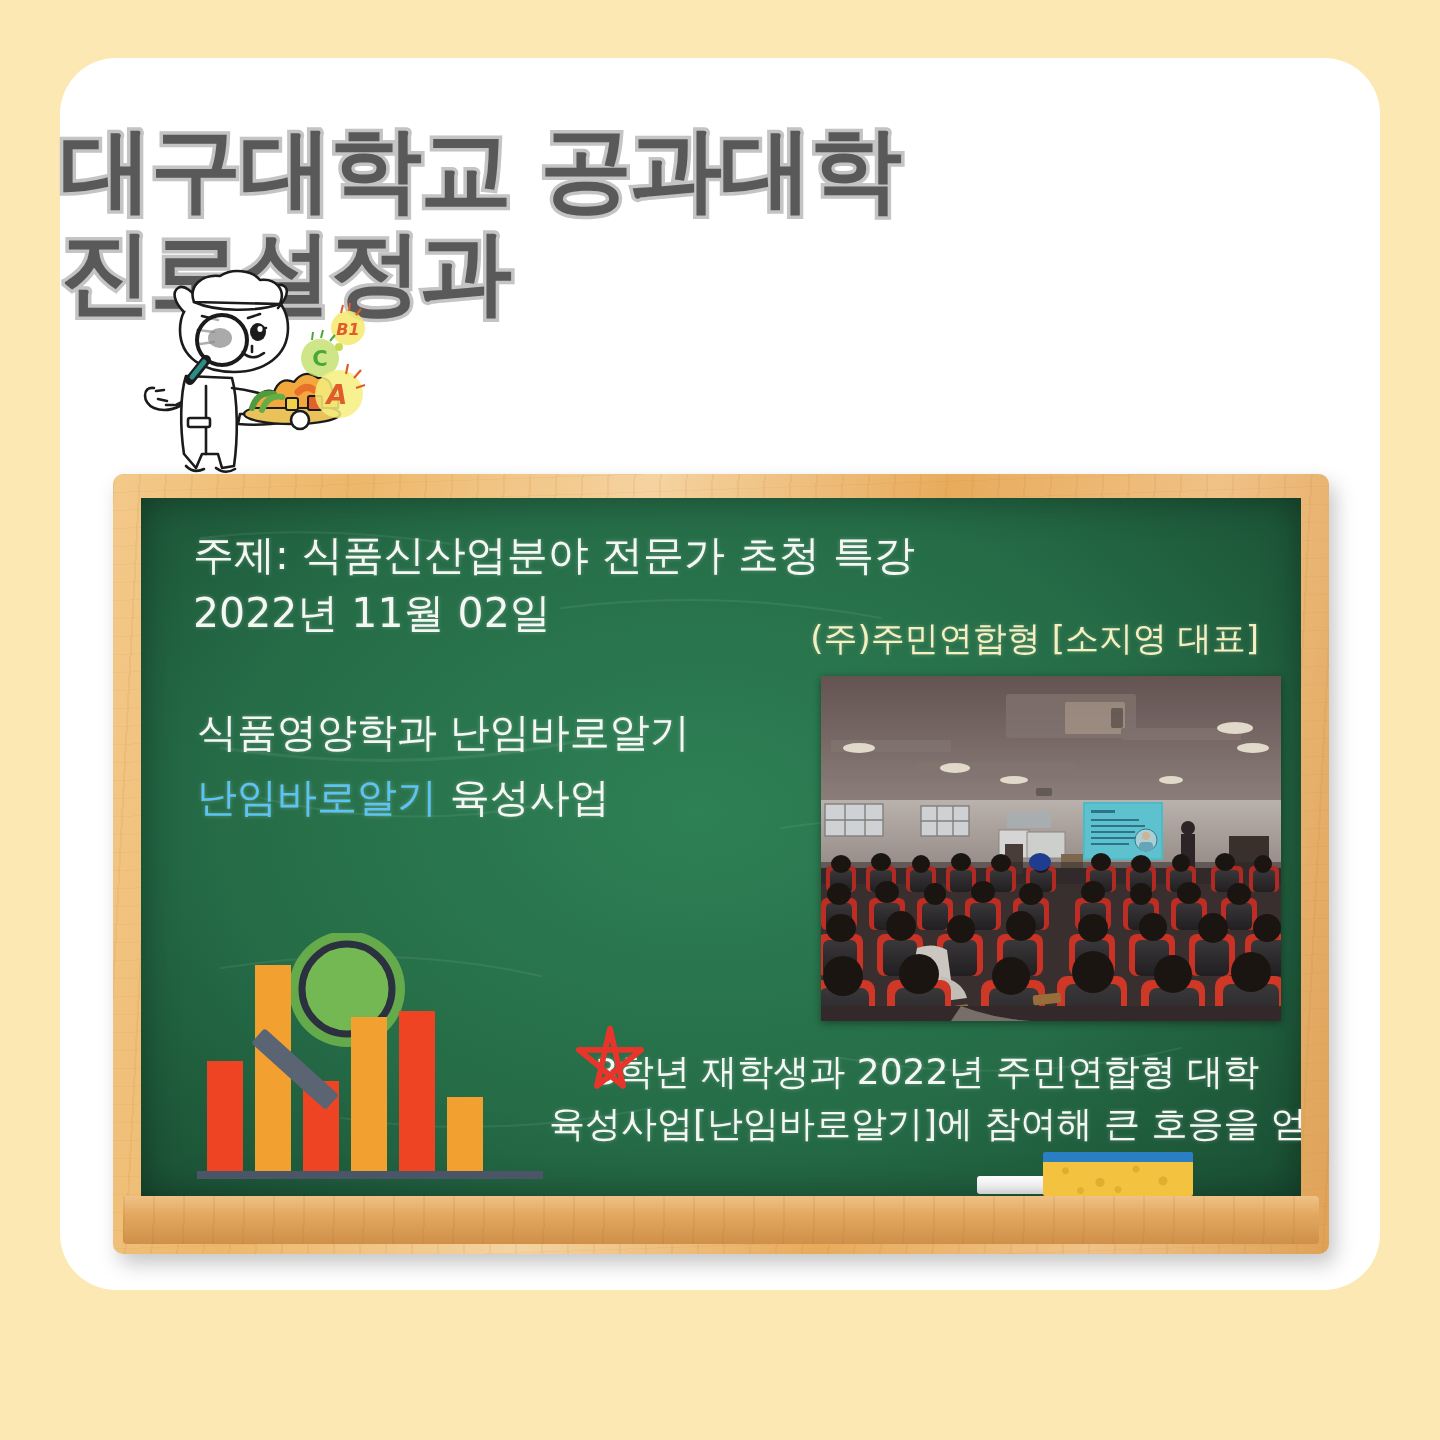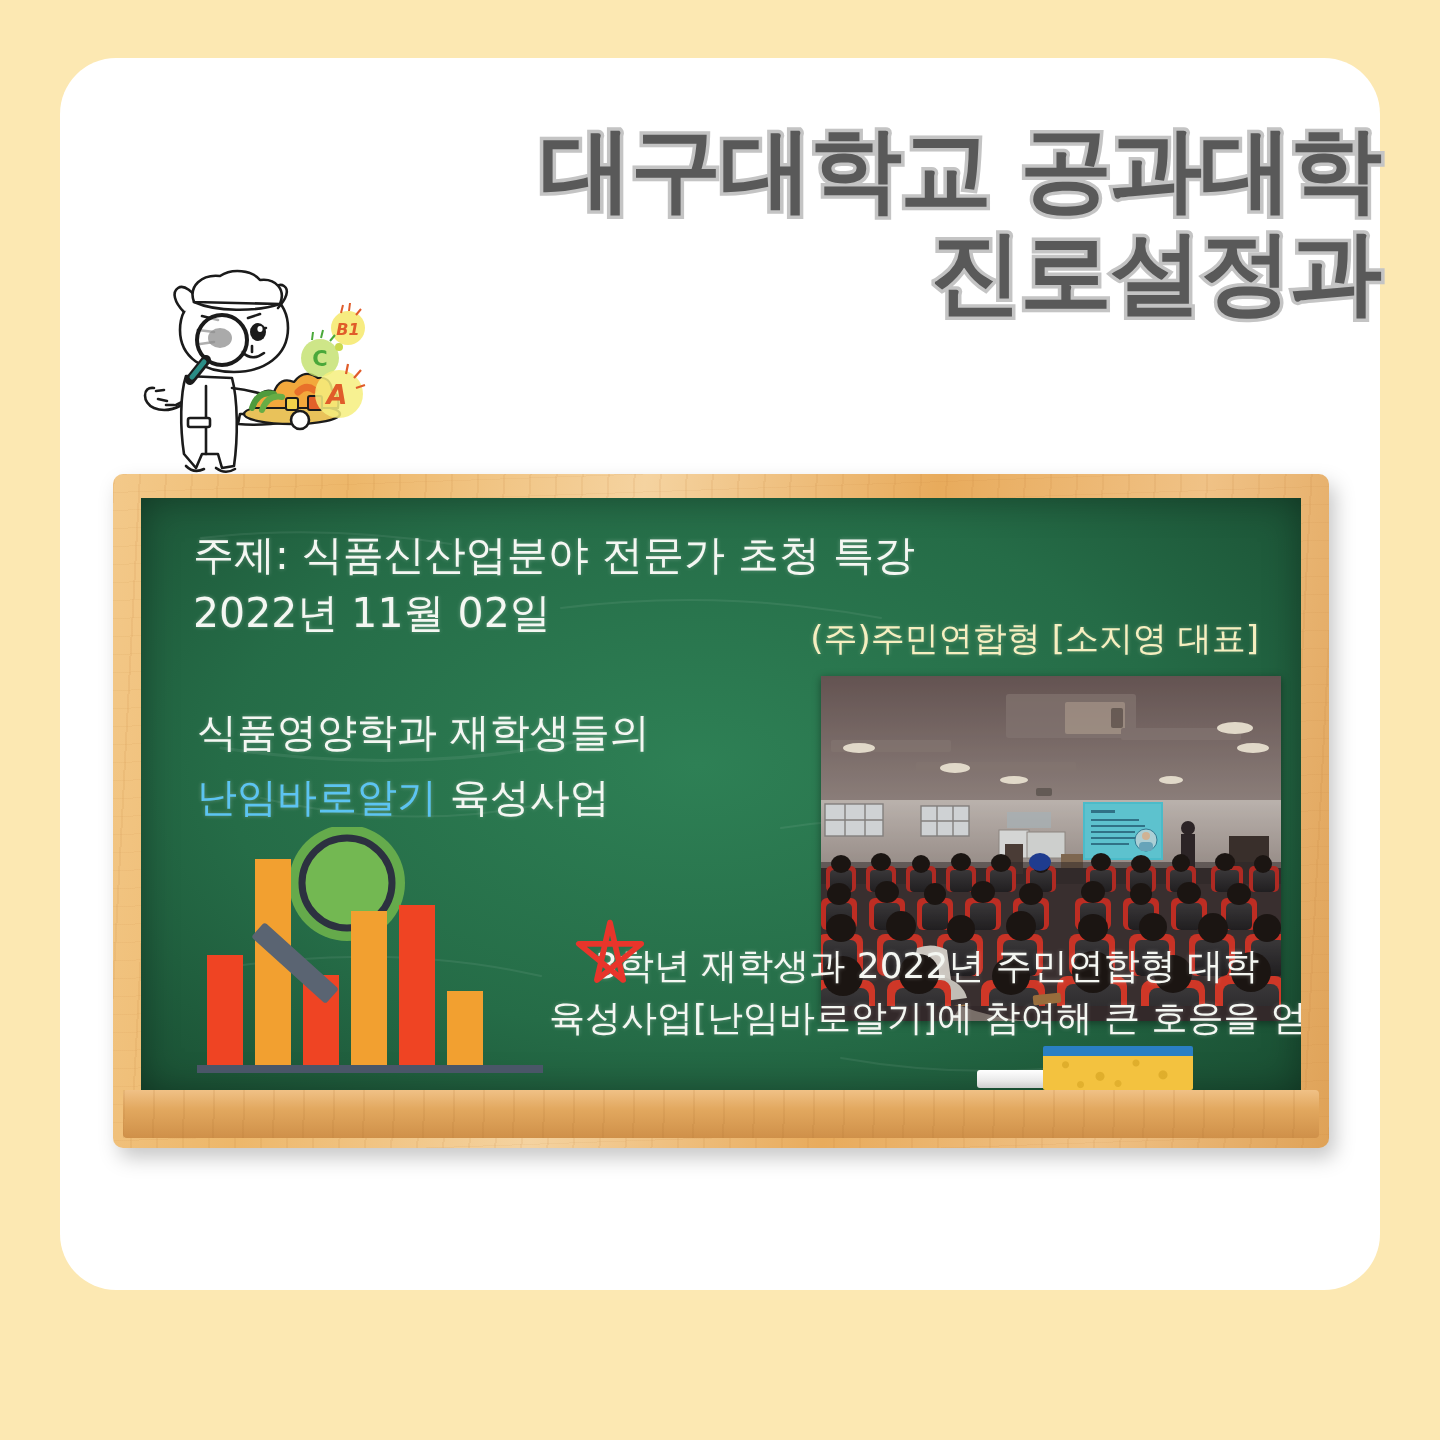--- a/index.html
+++ b/index.html
@@ -31,21 +31,21 @@
     background: #ffffff;
     border-radius: 56px;
   }
 
   
   .title-block {
     position: absolute;
     left: 60px;
     top: 118px;
     width: 1320px;
-    text-align: right;
+    text-align: left;
     pointer-events: none;
   }
   .title-line {
     font-family: "DejaVu Sans", sans-serif;
     font-weight: bold;
     font-size: 92px;
     line-height: 1.12;
     letter-spacing: -2px;
     color: #595959;
     -webkit-text-stroke: 7px #c4c4c4;
@@ -62,21 +62,21 @@
     width: 230px;
     height: 225px;
   }
 
   
   .board-wrap {
     position: absolute;
     left: 113px;
     top: 474px;
     width: 1216px;
-    height: 674px;
+    height: 780px;
     filter: drop-shadow(6px 10px 10px rgba(0,0,0,0.22));
   }
   .board-frame {
     position: absolute;
     inset: 0;
     border-radius: 10px;
     background:
       linear-gradient(100deg, #f3c98a 0%, #edb76a 18%, #f5d3a0 40%, #e8ab5c 62%, #f0c286 82%, #dfa257 100%);
   }
   .board-frame::after {
@@ -340,21 +340,21 @@
       </svg>
 
       <div class="topic-block">
         <div class="chalk topic-line">주제: 식품신산업분야 전문가 초청 특강</div>
         <div class="chalk topic-line">2022년 11월 02일</div>
       </div>
 
       <div class="speaker">(주)주민연합형 [소지영 대표]</div>
 
       <div class="body-block">
-        <div class="chalk body-line">식품영양학과 재학생들의</div>
+        <div class="chalk body-line">식품영양학과 난임바로알기</div>
         <div class="chalk body-line"><span class="hl-blue">난임바로알기</span><span> 육성사업</span></div>
       </div>
 
       <div class="photo">
         <svg viewBox="0 0 460 345" preserveAspectRatio="none" width="460" height="345">
           <defs>
             <linearGradient id="ceil" x1="0" y1="0" x2="0" y2="1">
               <stop offset="0" stop-color="#6b5a58"></stop>
                 <stop offset="1" stop-color="#9a8d88"></stop>
             </linearGradient>

